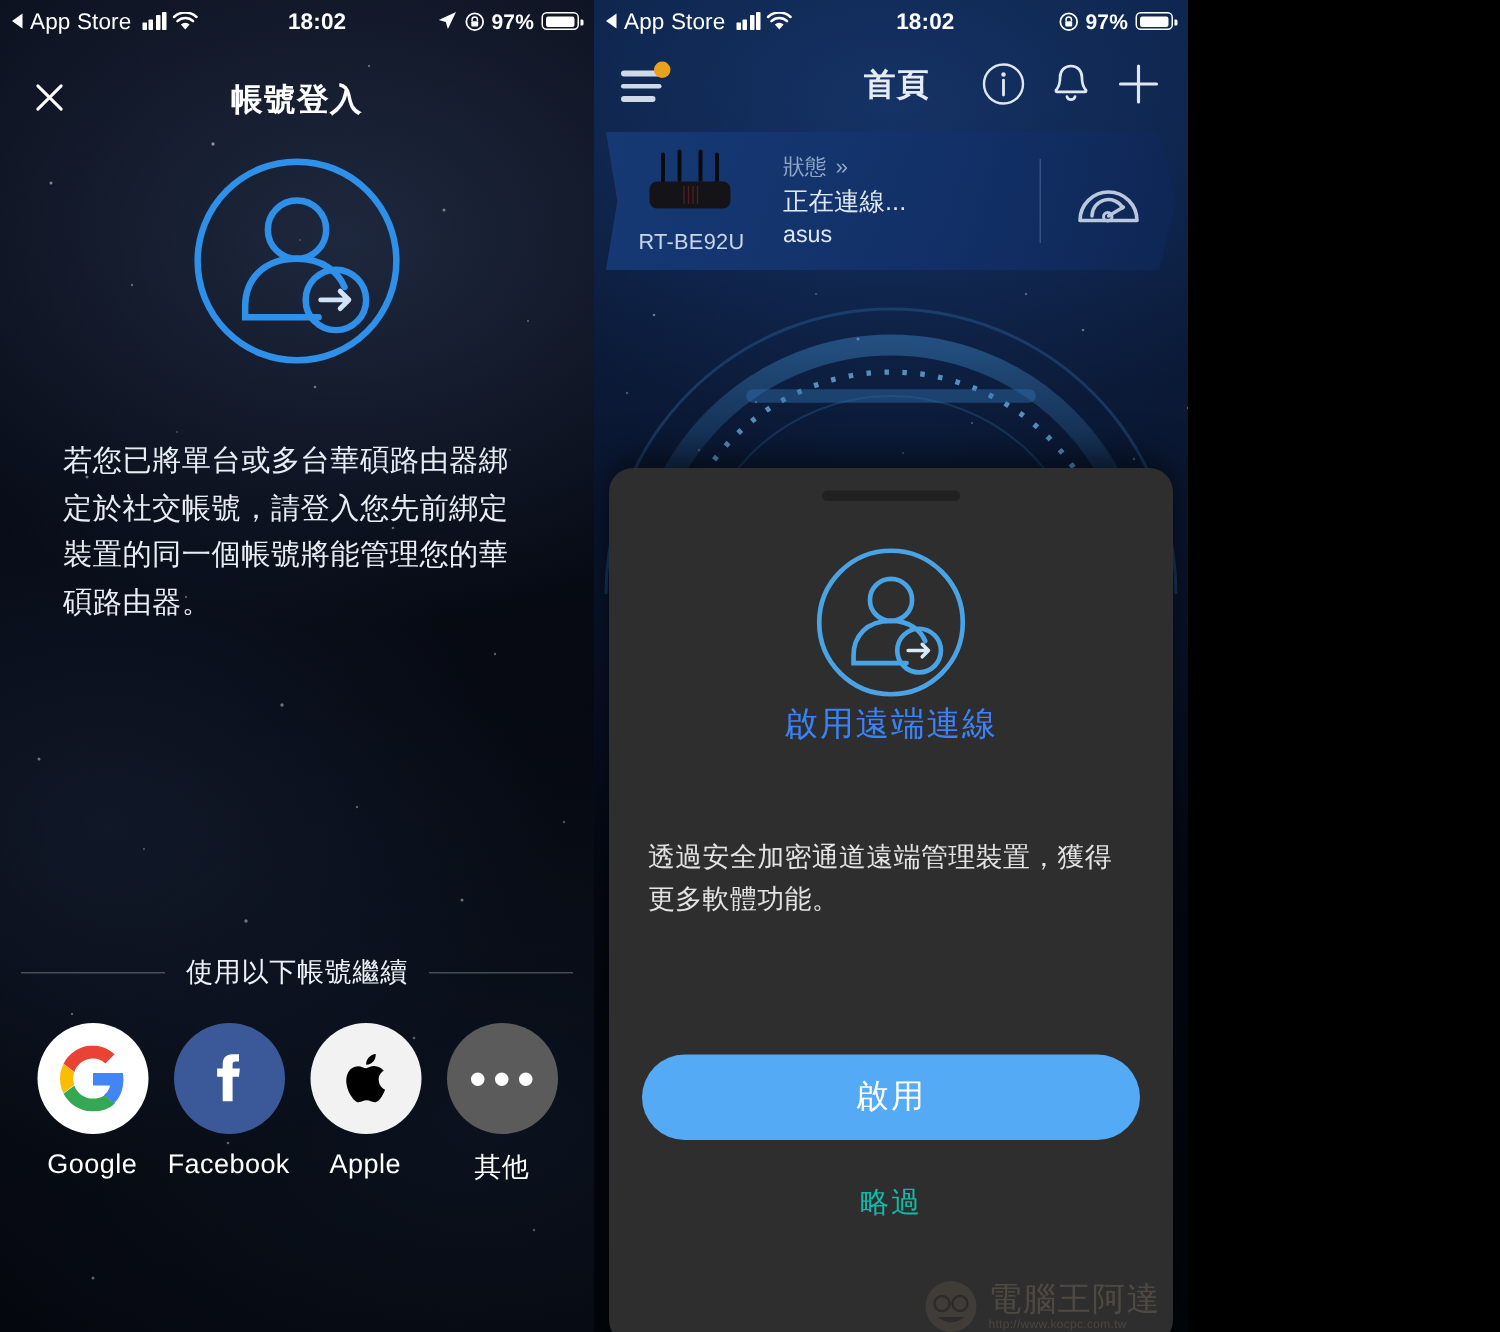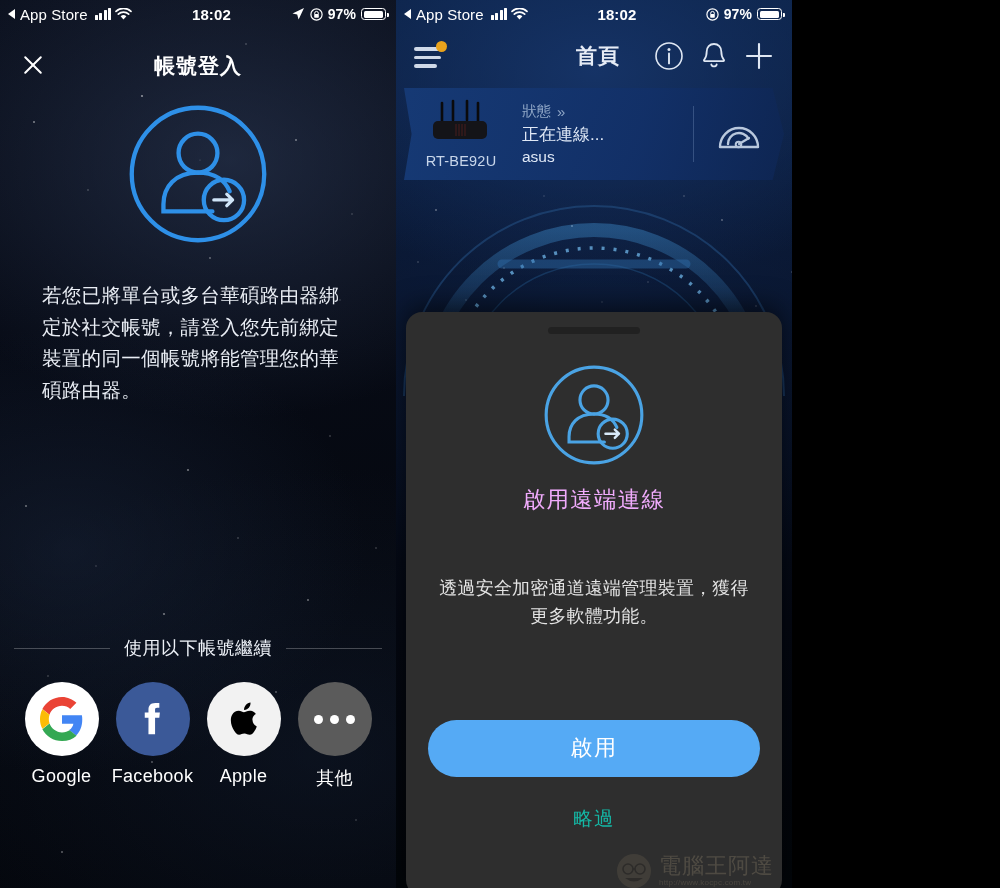--- a/index.html
+++ b/index.html
@@ -68,21 +68,21 @@
   .close-x::after  { transform: rotate(-45deg); }
   .nav-title {
     position: absolute; left: 0; right: 0; text-align: center;
     color: #fff; font-size: 21px; font-weight: bold; letter-spacing: 1px;
   }
 
   .login-icon-wrap { position: relative; z-index: 10; margin-top: 22px; display: flex; justify-content: center; }
 
   .intro {
     position: relative; z-index: 10;
-    margin: 34px 42px 0 42px; color: #e9edf4;
+    margin: 46px 42px 0 42px; color: #e9edf4;
     font-size: 19.5px; line-height: 1.62; letter-spacing: .3px;
   }
 
   .divider-row {
     position: absolute; z-index: 10; left: 0; right: 0; top: 636px;
     display: flex; align-items: center; gap: 14px; padding: 0 14px;
   }
   .divider-row .ln { flex: 1; height: 1px; background: rgba(255,255,255,.25); }
   .divider-row .txt { color: #eef2f8; font-size: 18px; letter-spacing: .5px; }
 
@@ -154,25 +154,25 @@
     position: absolute; z-index: 25; left: 10px; right: 10px; top: 312px; bottom: -8px;
     background: #2e2e2e; border-radius: 16px;
     box-shadow: 0 -6px 26px rgba(0,0,0,.6);
   }
   .grabber {
     width: 92px; height: 7px; border-radius: 4px; background: #212121;
     margin: 15px auto 0;
   }
   .sheet-icon { display: flex; justify-content: center; margin-top: 29px; }
   .sheet-title {
-    text-align: center; color: #f0abfc; font-size: 22.5px;
-    margin-top: 17px; letter-spacing: 1.2px;
+    text-align: center; color: #3b82f6; font-size: 22.5px;
+    letter-spacing: 1.2px;
   }
   .sheet-desc {
-    text-align: center; color: #e3e3e3; font-size: 18px;
+    text-align: left; color: #e3e3e3; font-size: 18px;
     line-height: 1.58; margin: 59px 26px 0; letter-spacing: .2px;
   }
   .enable-btn {
     display: block; width: 332px; height: 57px; margin: 89px auto 0;
     background: #55aaf5; border: none; border-radius: 29px;
     color: #fff; font-size: 22px; letter-spacing: 1.5px; cursor: pointer;
     font-family: inherit;
   }
   .skip-link {
     display: block; text-align: center; color: #14b8a6;

